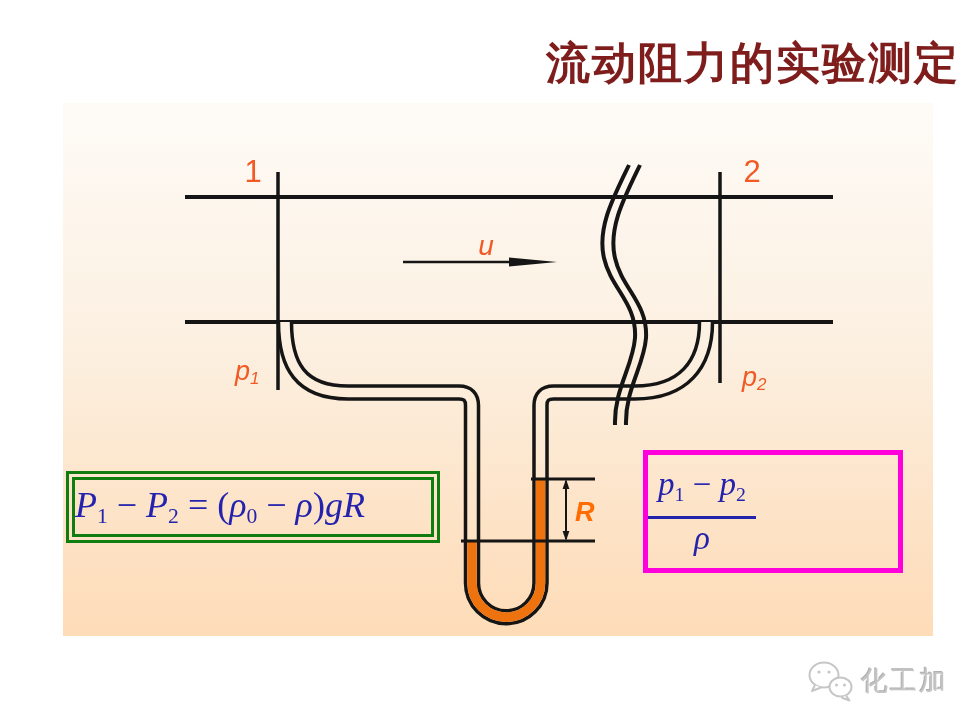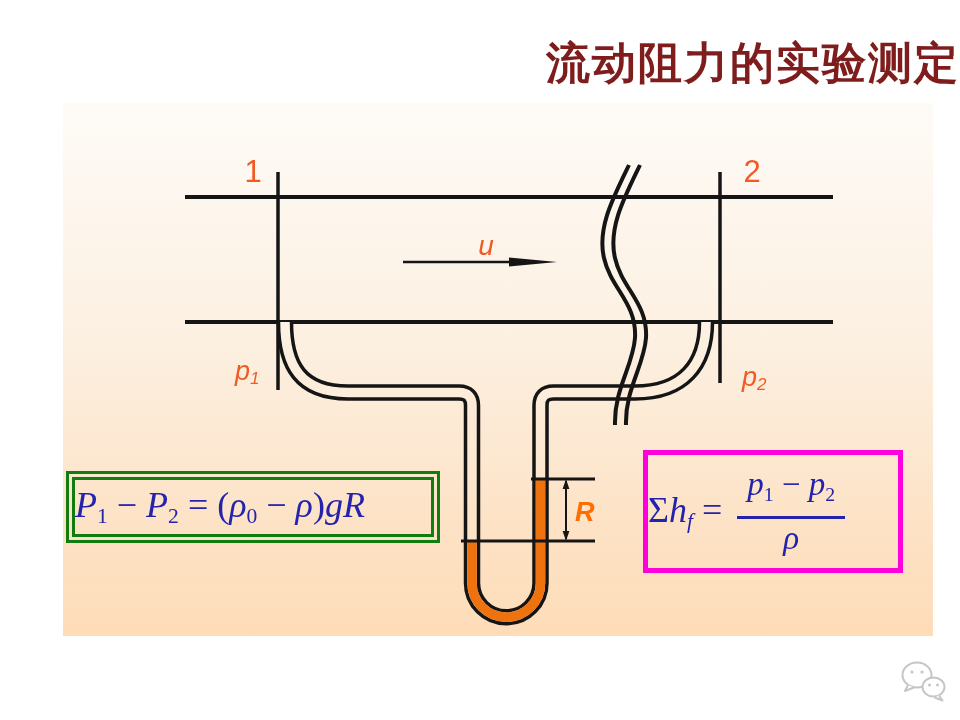--- a/index.html
+++ b/index.html
@@ -94,31 +94,31 @@
     <text x="679" y="283" font-size="27" font-style="italic" fill="#f15a24"><tspan>p</tspan><tspan font-size="17" dy="4">2</tspan></text>
     <text x="512" y="418" font-size="27" font-style="italic" font-weight="bold" fill="#ff6d00">R</text>
   </svg>
 </div>
 
 <div class="formula-box box-green">
   <span class="formula"><span class="it">P</span><span class="sb">1</span><span> − </span><span class="it">P</span><span class="sb">2</span><span> = (</span><span class="it">ρ</span><span class="sb">0</span><span> − </span><span class="it">ρ</span><span>)</span><span class="it">g</span><span class="it">R</span></span>
 </div>
 
 <div class="formula-box box-magenta">
-  <span class="formula"><span>Σ</span><span class="it">h</span><span class="it sb">f</span><span> = </span></span>
   <span class="frac">
     <span class="num"><span class="it">p</span><span class="sb">1</span><span> − </span><span class="it">p</span><span class="sb">2</span></span>
     <span class="den"><span class="it">ρ</span></span>
   </span>
 </div>
 
 <div class="watermark">
   <svg width="50" height="44" viewBox="0 0 50 44">
     <ellipse cx="19" cy="16" rx="14.5" ry="12.5" fill="#ffffff" stroke="#c6c6c6" stroke-width="2"></ellipse>
     <path d="M 10,26 L 7,32 L 16,28.5" fill="#ffffff" stroke="#c6c6c6" stroke-width="2" stroke-linejoin="round"></path>
     <circle cx="14" cy="13" r="1.6" fill="#c6c6c6"></circle>
     <circle cx="24" cy="13" r="1.6" fill="#c6c6c6"></circle>
     <ellipse cx="35.5" cy="28" rx="11" ry="9.5" fill="#ffffff" stroke="#c6c6c6" stroke-width="2"></ellipse>
     <path d="M 41,36.5 L 44.5,41.5 L 36.5,38.5" fill="#ffffff" stroke="#c6c6c6" stroke-width="2" stroke-linejoin="round"></path>
     <circle cx="31.5" cy="26" r="1.5" fill="#c6c6c6"></circle>
     <circle cx="39.5" cy="26" r="1.5" fill="#c6c6c6"></circle>
   </svg>
+  <span class="wm-text">化工加</span>
 </div>
 
 </body></html>

